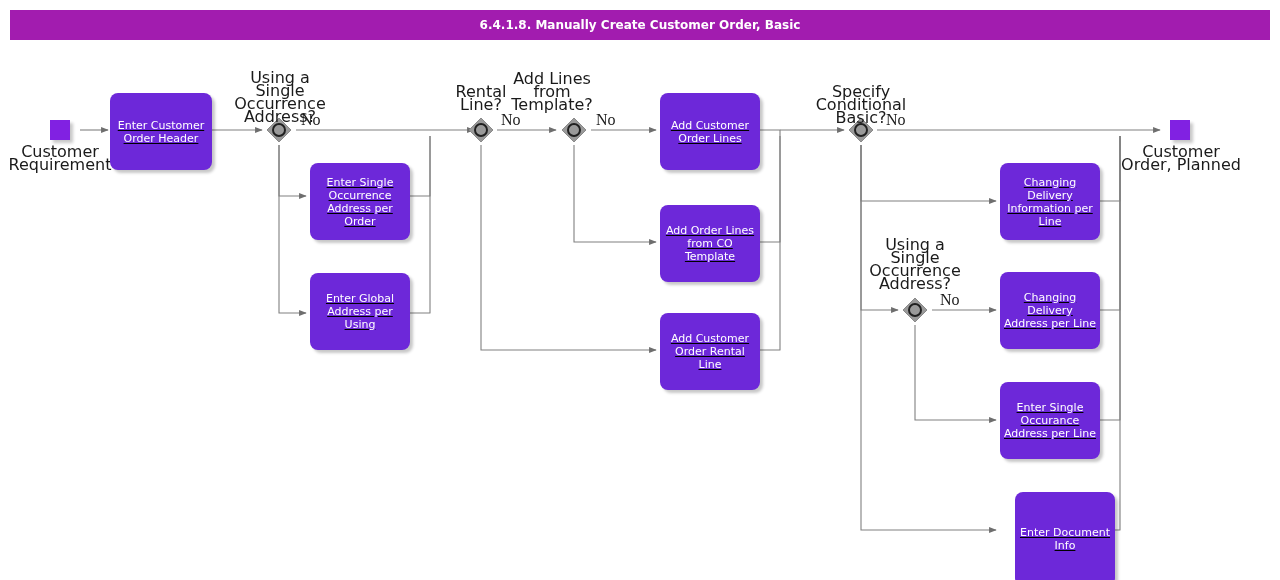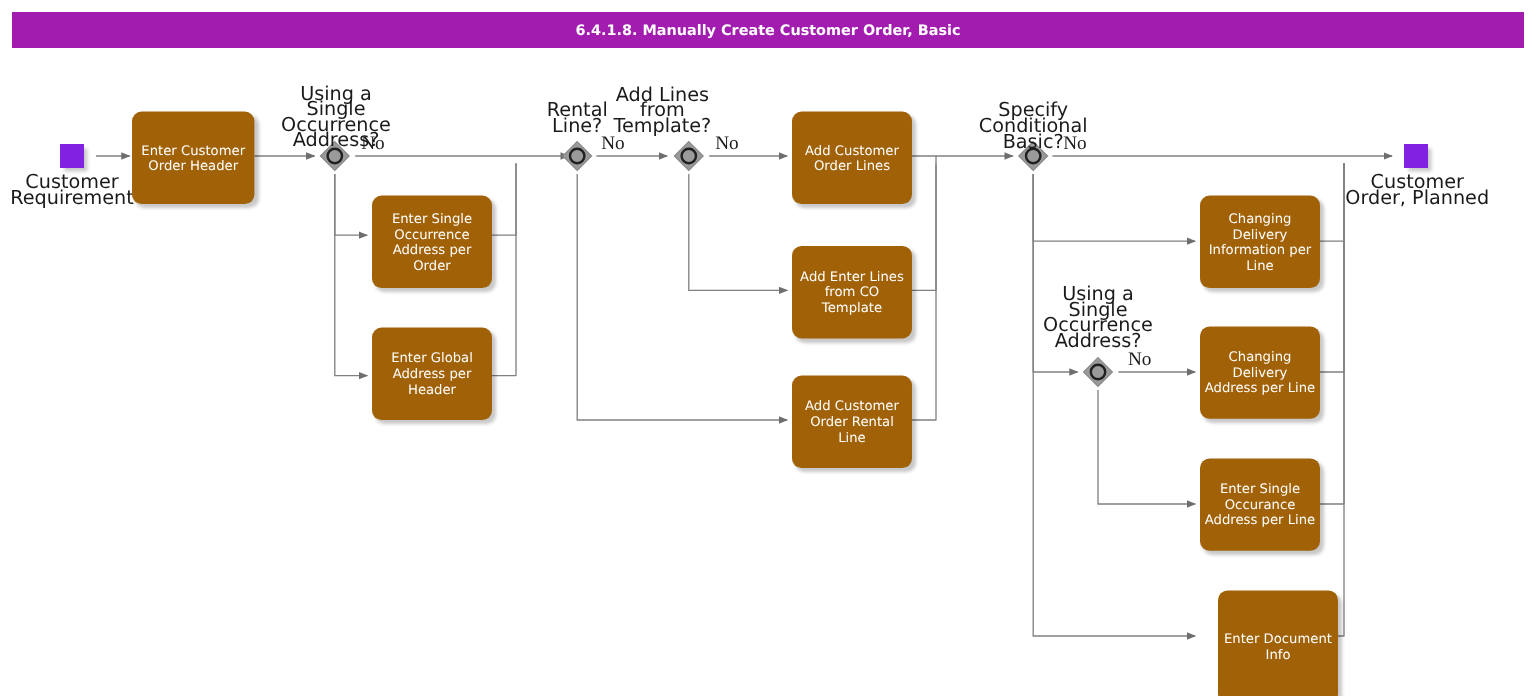--- a/index.html
+++ b/index.html
@@ -40,29 +40,30 @@
   #edges {
     position: absolute;
     left: 0;
     top: 0;
     width: 1280px;
     height: 580px;
   }
   
   .task {
     position: absolute;
-    background: #a16207;
+    background: #6d28d9;
     border-radius: 8px;
     box-shadow: 3px 3px 3px rgba(0,0,0,0.22);
     display: flex;
     align-items: center;
     justify-content: center;
     text-align: center;
     box-sizing: border-box;
     padding: 2px 4px;
+    text-decoration: underline;
   }
   .task .task-label {
     color: #ffffff;
     font-size: 11px;
     line-height: 13px;
     font-family: "DejaVu Sans", sans-serif;
     white-space: pre-line;
   }
   
   .gateway {
@@ -167,30 +168,30 @@
   <div class="task" style="left:310px; top:163px; width:100px; height:77px;">
     <span class="task-label">Enter Single
 Occurrence
 Address per
 Order</span>
   </div>
 
   <div class="task" style="left:310px; top:273px; width:100px; height:77px;">
     <span class="task-label">Enter Global
 Address per
-Header</span>
+Using</span>
   </div>
 
   <div class="task" style="left:660px; top:93px; width:100px; height:77px;">
     <span class="task-label">Add Customer
 Order Lines</span>
   </div>
 
   <div class="task" style="left:660px; top:205px; width:100px; height:77px;">
-    <span class="task-label">Add Enter Lines
+    <span class="task-label">Add Order Lines
 from CO
 Template</span>
   </div>
 
   <div class="task" style="left:660px; top:313px; width:100px; height:77px;">
     <span class="task-label">Add Customer
 Order Rental
 Line</span>
   </div>
 

